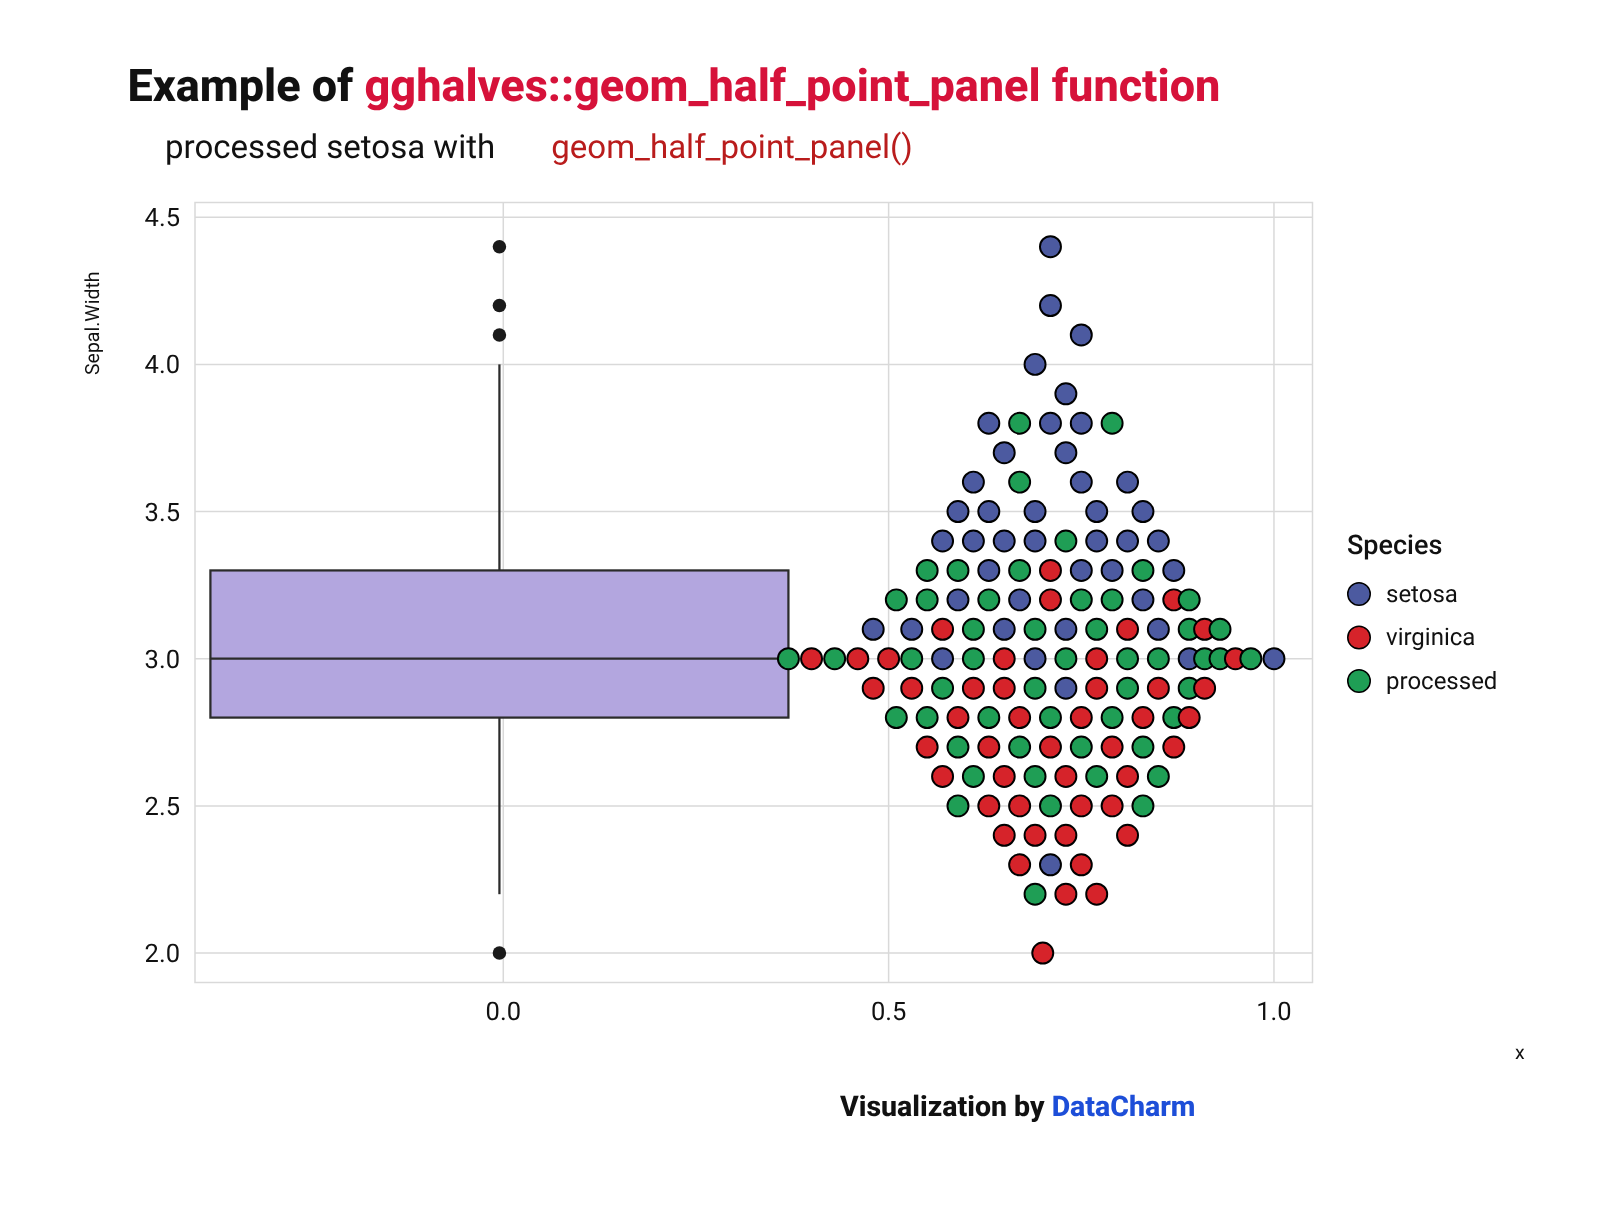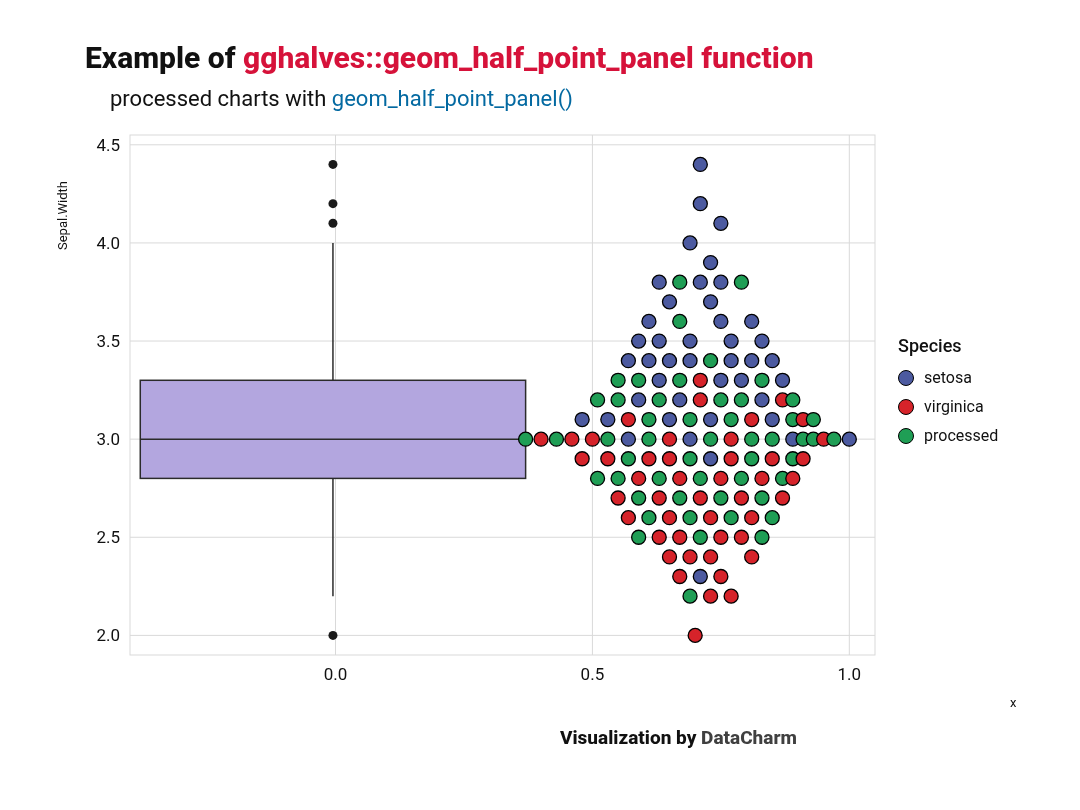--- a/index.html
+++ b/index.html
@@ -1,43 +1,43 @@
 <!DOCTYPE html>
 <html><head>
 <meta charset="utf-8">
 <style>
   html,body{margin:0;padding:0;background:#ffffff;font-family:"Segoe UI",Roboto,Arial,sans-serif;}
   .page{width:1080px;height:810px;position:relative;background:#ffffff;padding-left:48px;}
   .title{position:absolute;left:85px;top:40px;font-size:30px;font-weight:800;color:#111;}
   .title .hl{color:#d6123a;}
   .subtitle{position:absolute;left:110px;top:86px;font-size:22px;color:#111;}
-  .subtitle .hl2{color:#0369a1;}
+  .subtitle .hl2{color:#b91c1c;margin-left:32px;}
   .axis-y-label{position:absolute;left:55px;top:250px;font-size:13px;color:#111;transform:rotate(-90deg);transform-origin:left top;}
   .axis-x-label{position:absolute;left:1010px;top:695px;font-size:13px;color:#111;}
   .legend{position:absolute;left:898px;top:335px;font-size:17px;color:#111;}
-  .legend .lg-title{font-weight:500;margin-bottom:12px;font-size:18px;}
+  .legend .lg-title{font-weight:500;margin-bottom:12px;font-size:18px;margin-top:18px;}
   .legend .lg-item{display:flex;align-items:center;gap:10px;margin-bottom:10px;font-size:16px;}
   .legend .dot{width:14px;height:14px;border-radius:50%;border:1.5px solid #000;}
   .caption{position:absolute;left:560px;top:726px;font-size:19px;font-weight:800;color:#111;}
-  .caption .hl3{color:#404040;}
+  .caption .hl3{color:#1d4ed8;}
   svg.plot{position:absolute;left:85px;top:130px;}
   .panel-border{fill:none;stroke:#d9d9d9;stroke-width:1;}
   .box-rect{fill:#b3a6df;stroke:#2b2b2b;stroke-width:1.5;}
   .box-line{stroke:#2b2b2b;stroke-width:1.5;}
   .pt{stroke:#000;stroke-width:1.3;}
 </style>
 </head>
 <body>
 <div class="page">
 
 <div class="title">
   <span>Example of </span><span class="hl">gghalves::geom_half_point_panel function</span>
 </div>
 <div class="subtitle">
-  <span>processed charts with </span><span class="hl2">geom_half_point_panel()</span>
+  <span>processed setosa with </span><span class="hl2">geom_half_point_panel()</span>
 </div>
 
 <div class="axis-y-label">Sepal.Width</div>
 <div class="axis-x-label">x</div>
 
 <div class="legend">
   <div class="lg-title">Species</div>
   <div class="lg-item">
     <span class="dot" style="background:#4c5aa0"></span>
     <span>setosa</span>

